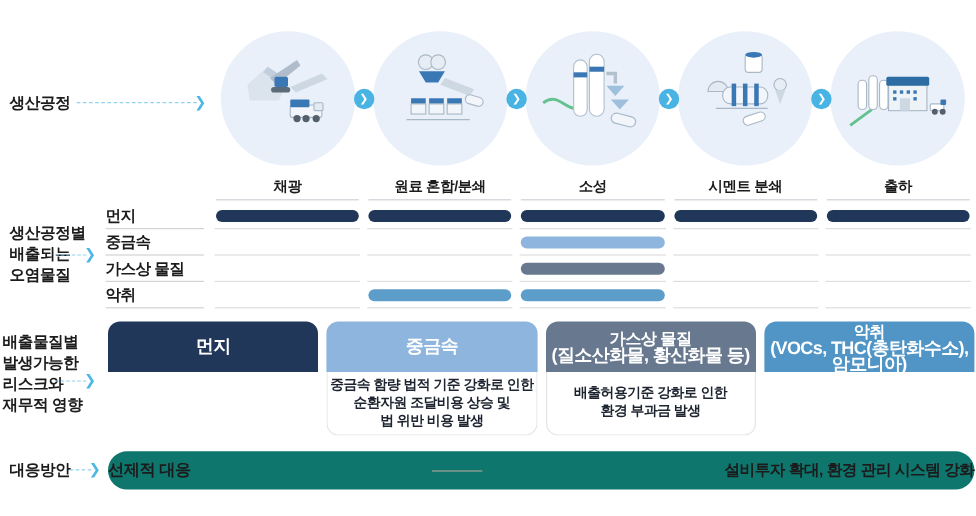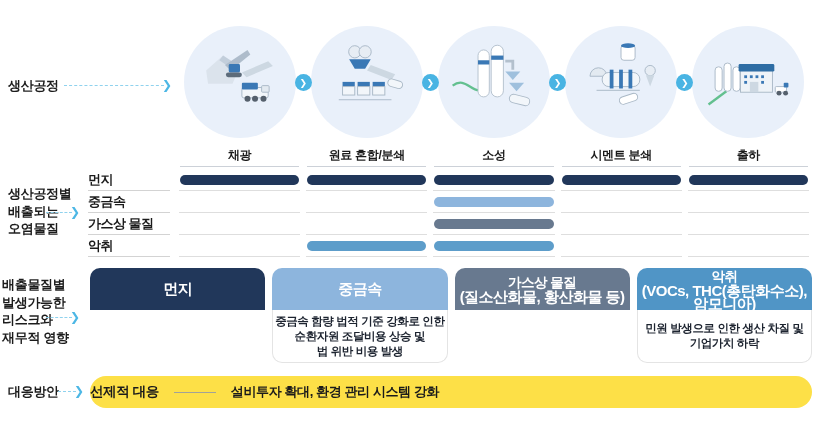--- a/index.html
+++ b/index.html
@@ -41,21 +41,21 @@
              align-items:center;justify-content:center;text-align:center;}
   .card-title{font-size:15px;font-weight:700;line-height:16px;letter-spacing:-0.5px;}
   .card-head.two-line .card-title{font-size:13.5px;line-height:15px;}
   .card-sub{font-size:15px;font-weight:700;line-height:13px;letter-spacing:-0.5px;}
   .card-body{flex:1;background:#fff;border:1px solid #e4e4e4;border-top:none;border-radius:0 0 10px 10px;
              display:flex;align-items:center;justify-content:center;text-align:center;
              font-size:11.5px;font-weight:600;color:#1d2430;white-space:pre-line;line-height:15px;letter-spacing:-0.4px;}
 
   
   .response{position:absolute;left:90px;top:376px;width:722px;height:32px;border-radius:16px;
-            background:#fde047;display:flex;align-items:center;justify-content:flex-start;gap:15px;}
+            background:#0f766e;display:flex;align-items:center;justify-content:space-between;gap:15px;}
   .response .bold{font-size:13.5px;font-weight:700;letter-spacing:-0.4px;}
   .response .sep{width:42px;border-top:1px solid #a2a298;}
   .response .desc{font-size:13px;font-weight:600;letter-spacing:-0.4px;}
 </style>
 </head>
 <body>
 
 <div class="canvas">
 
   <div class="side-label" style="left:8px;top:77px;">생산공정</div>
@@ -274,28 +274,28 @@
         </div>
         <div class="card-body">중금속 함량 법적 기준 강화로 인한
 순환자원 조달비용 상승 및
 법 위반 비용 발생</div>
       </div>
       <div class="card">
         <div class="card-head two-line" style="background: rgb(104, 121, 143);">
           <div class="card-title">가스상 물질</div>
           <div class="card-sub">(질소산화물, 황산화물 등)</div>
         </div>
+        <div class="card-body">배출허용기준 강화로 인한
+환경 부과금 발생</div>
       </div>
       <div class="card">
         <div class="card-head two-line" style="background: rgb(80, 149, 198);">
           <div class="card-title">악취</div>
           <div class="card-sub">(VOCs, THC(총탄화수소), 암모니아)</div>
         </div>
-        <div class="card-body">민원 발생으로 인한 생산 차질 및
-기업가치 하락</div>
       </div>
     </div>
 
   <div class="response">
     <span class="bold">선제적 대응</span>
     <span class="sep"></span>
     <span class="desc">설비투자 확대, 환경 관리 시스템 강화</span>
   </div>
 
 </div>

